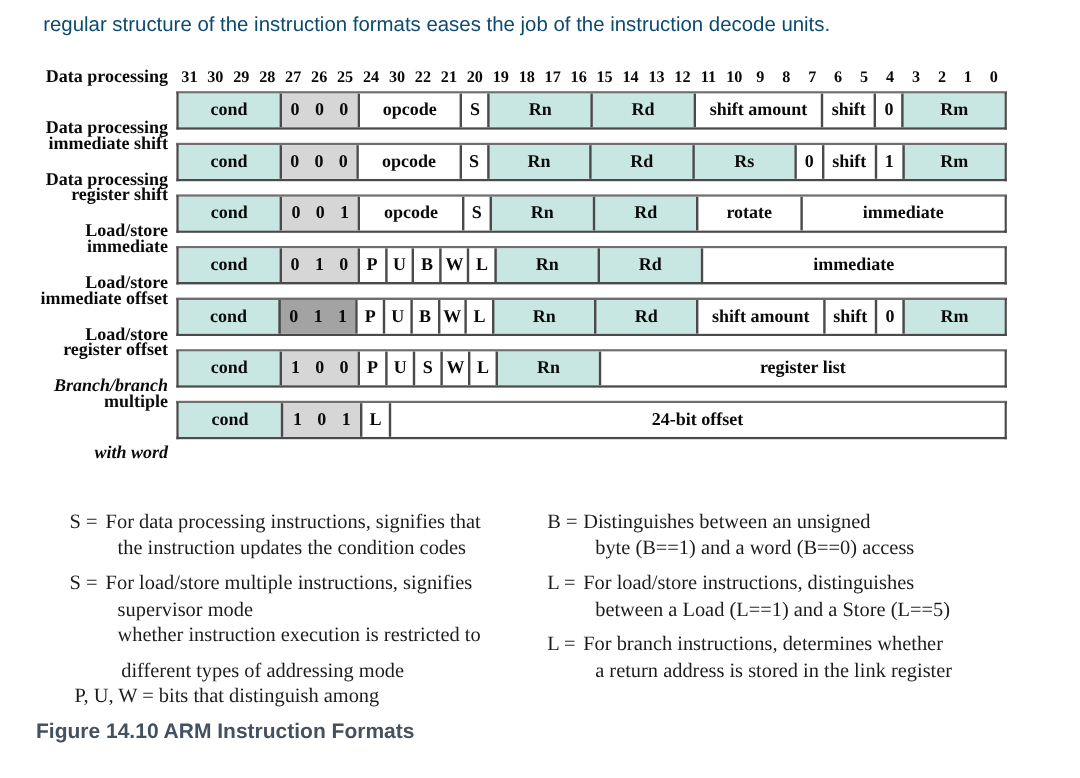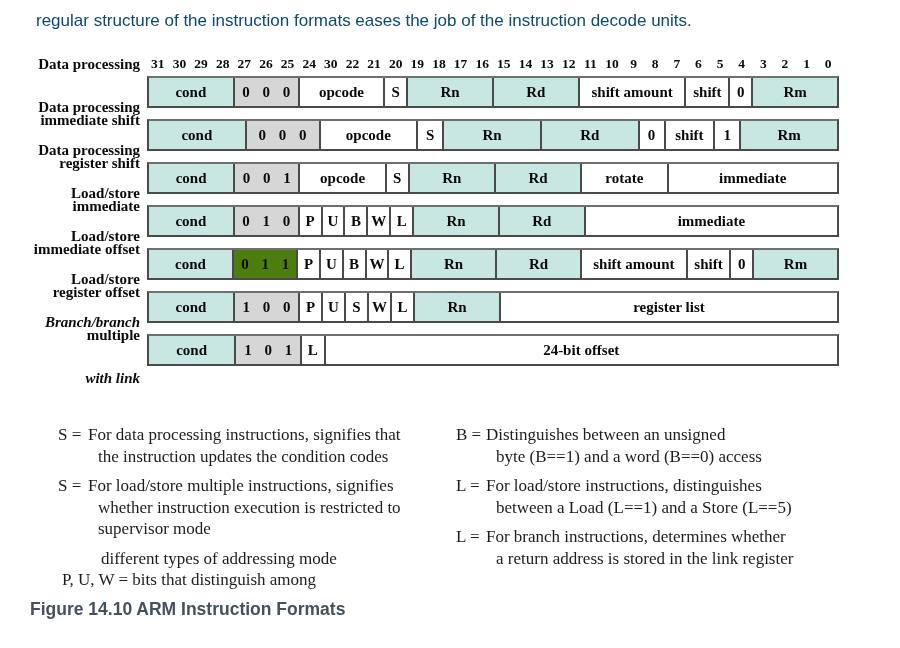--- a/index.html
+++ b/index.html
@@ -105,20 +105,21 @@
           <div>Data processing</div>
           <div>register shift</div>
         </div>
         <div class="fmt-row" style="top: 119px;">
           <div class="cell" style="flex: 4 4 0%; background: rgb(200, 231, 226);">cond</div>
           <div class="cell spread" style="flex: 3 3 0%; background: rgb(214, 214, 214);">0 0 0</div>
           <div class="cell" style="flex: 4 4 0%; background: rgb(255, 255, 255);">opcode</div>
           <div class="cell" style="flex: 1 1 0%; background: rgb(255, 255, 255);">S</div>
           <div class="cell" style="flex: 4 4 0%; background: rgb(200, 231, 226);">Rn</div>
           <div class="cell" style="flex: 4 4 0%; background: rgb(200, 231, 226);">Rd</div>
+          <div class="cell" style="flex: 4 4 0%; background: rgb(200, 231, 226);">Rs</div>
           <div class="cell" style="flex: 1 1 0%; background: rgb(255, 255, 255);">0</div>
           <div class="cell" style="flex: 2 2 0%; background: rgb(255, 255, 255);">shift</div>
           <div class="cell" style="flex: 1 1 0%; background: rgb(255, 255, 255);">1</div>
           <div class="cell" style="flex: 4 4 0%; background: rgb(200, 231, 226);">Rm</div>
         </div>
         <div class="row-label" style="top: 161px; height: 34px;">
           <div>Data processing</div>
           <div>immediate</div>
         </div>
         <div class="fmt-row" style="top: 162px;">
@@ -146,21 +147,21 @@
           <div class="cell" style="flex: 4 4 0%; background: rgb(200, 231, 226);">Rn</div>
           <div class="cell" style="flex: 4 4 0%; background: rgb(200, 231, 226);">Rd</div>
           <div class="cell" style="flex: 12 12 0%; background: rgb(255, 255, 255);">immediate</div>
         </div>
         <div class="row-label" style="top: 247px; height: 34px;">
           <div>Load/store</div>
           <div>register offset</div>
         </div>
         <div class="fmt-row" style="top: 248px;">
           <div class="cell" style="flex: 4 4 0%; background: rgb(200, 231, 226);">cond</div>
-          <div class="cell spread" style="flex: 3 3 0%; background: #4d7c0f;">0 1 1</div>
+          <div class="cell spread" style="flex: 3 3 0%; background: #a3a3a3;">0 1 1</div>
           <div class="cell" style="flex: 1 1 0%; background: rgb(255, 255, 255);">P</div>
           <div class="cell" style="flex: 1 1 0%; background: rgb(255, 255, 255);">U</div>
           <div class="cell" style="flex: 1 1 0%; background: rgb(255, 255, 255);">B</div>
           <div class="cell" style="flex: 1 1 0%; background: rgb(255, 255, 255);">W</div>
           <div class="cell" style="flex: 1 1 0%; background: rgb(255, 255, 255);">L</div>
           <div class="cell" style="flex: 4 4 0%; background: rgb(200, 231, 226);">Rn</div>
           <div class="cell" style="flex: 4 4 0%; background: rgb(200, 231, 226);">Rd</div>
           <div class="cell" style="flex: 5 5 0%; background: rgb(255, 255, 255);">shift amount</div>
           <div class="cell" style="flex: 2 2 0%; background: rgb(255, 255, 255);">shift</div>
           <div class="cell" style="flex: 1 1 0%; background: rgb(255, 255, 255);">0</div>
@@ -176,21 +177,21 @@
           <div class="cell" style="flex: 1 1 0%; background: rgb(255, 255, 255);">P</div>
           <div class="cell" style="flex: 1 1 0%; background: rgb(255, 255, 255);">U</div>
           <div class="cell" style="flex: 1 1 0%; background: rgb(255, 255, 255);">S</div>
           <div class="cell" style="flex: 1 1 0%; background: rgb(255, 255, 255);">W</div>
           <div class="cell" style="flex: 1 1 0%; background: rgb(255, 255, 255);">L</div>
           <div class="cell" style="flex: 4 4 0%; background: rgb(200, 231, 226);">Rn</div>
           <div class="cell" style="flex: 16 16 0%; background: rgb(255, 255, 255);">register list</div>
         </div>
         <div class="row-label" style="top: 333px; height: 34px; font-style: italic;">
           <div>Branch/branch</div>
-          <div>with link</div>
+          <div>with word</div>
         </div>
         <div class="fmt-row" style="top: 334px;">
           <div class="cell" style="flex: 4 4 0%; background: rgb(200, 231, 226);">cond</div>
           <div class="cell spread" style="flex: 3 3 0%; background: rgb(214, 214, 214);">1 0 1</div>
           <div class="cell" style="flex: 1 1 0%; background: rgb(255, 255, 255);">L</div>
           <div class="cell" style="flex: 24 24 0%; background: rgb(255, 255, 255);">24-bit offset</div>
         </div>
       </div>
   </div>
 
@@ -200,22 +201,22 @@
           <span class="lg-key">S =</span>
           <span>For data processing instructions, signifies that</span>
         </div>
         <div class="lg-line cont">the instruction updates the condition codes</div>
       </div>
       <div class="lg-item">
         <div class="lg-line lg-first">
           <span class="lg-key">S =</span>
           <span>For load/store multiple instructions, signifies</span>
         </div>
+        <div class="lg-line cont">supervisor mode</div>
         <div class="lg-line cont">whether instruction execution is restricted to</div>
-        <div class="lg-line cont">supervisor mode</div>
       </div>
       <div class="lg-item">
         <div class="lg-line cont-nokey">different types of addressing mode</div>
         <div class="lg-line no-key"><span>P, U, W = bits that distinguish among</span></div>
       </div>
     </div>
   <div class="legend-col" id="legendRight">
       <div class="lg-item">
         <div class="lg-line lg-first">
           <span class="lg-key">B =</span>

